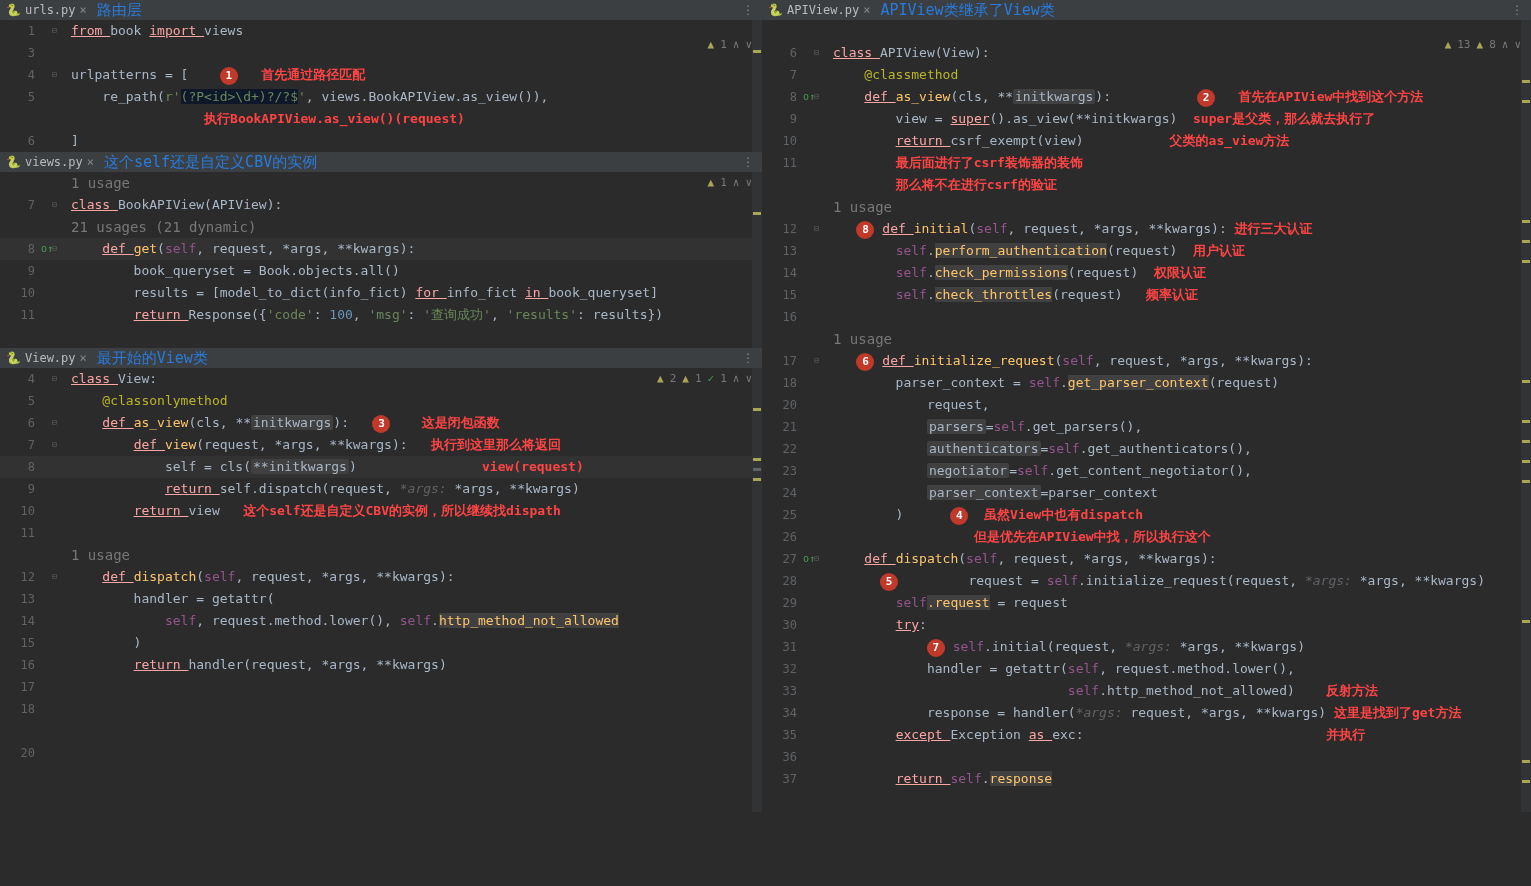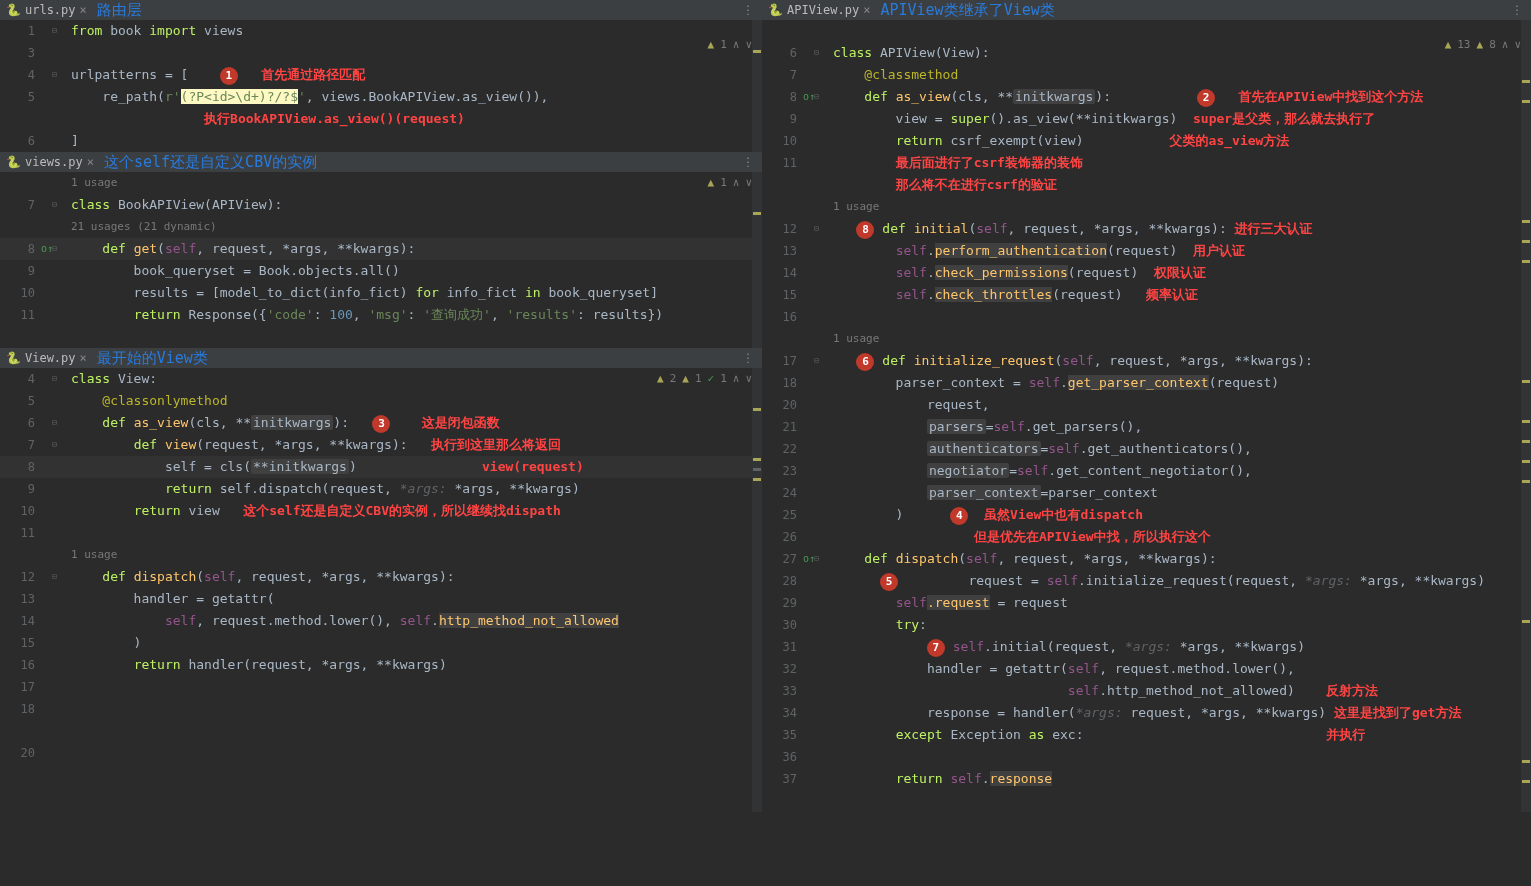--- a/index.html
+++ b/index.html
@@ -13,31 +13,31 @@
 .tab-bar .close-x { margin-left: 4px; color: #888; }
 .tab-bar .title-ann { color: #287bde; font-weight: normal; font-size: 15px; margin-left: 10px; }
 .tab-bar .dots-icon { position: absolute; right: 8px; color: #888; }
 .editor-area { background: #2b2b2b; position: relative; flex-shrink: 0; }
 .line { display: flex; align-items: flex-start; min-height: 22px; line-height: 22px; position: relative; }
 .line.hl { background: #323232; }
 .gutter { width: 55px; text-align: right; color: #606366; padding-right: 20px; flex-shrink: 0; font-size: 12px; user-select: none; position: relative; }
 .fold-col { width: 8px; flex-shrink: 0; position: relative; }
 .fold-mark { position: absolute; color: #606366; font-size: 8px; left: -3px; }
 .code { white-space: pre; padding-left: 8px; }
-.kw { color: #bef264; }
+.kw { color: #fca5a5; text-decoration: underline; }
 .def { color: #ffc66d; }
 .str { color: #6a8759; }
 .num { color: #6897bb; }
 .self { color: #94558d; }
 .decorator { color: #bbb529; }
-.regex-hl { color: #6a8759; background: #fef9c3; }
+.regex-hl { color: #6a8759; background: #0f172a; }
 .param-bg { background: #404040; border-radius: 2px; padding: 0 2px; }
 .attr-hl { color: #ffc66d; background: #404040; }
 .hint { color: #606366; font-style: italic; }
-.usage { color: #787878; font-size: 11px; padding-left: 8px; }
+.usage { color: #787878; font-size: 14px; padding-left: 8px; }
 .red-ann { color: #ff4444; font-weight: bold; }
 .badge { display: inline-flex; align-items: center; justify-content: center; width: 18px; height: 18px; border-radius: 9px; background: #c0392b; color: #fff; font-size: 11px; font-weight: bold; }
 .gutter-override { color: #499c54; position: absolute; right: 2px; font-size: 10px; }
 .status-bar { position: absolute; right: 10px; display: flex; align-items: center; gap: 6px; font-size: 11px; color: #787878; z-index: 2; }
 .status-bar .warn-icon { color: #a9a557; }
 .status-bar .chk-icon { color: #499c54; }
 .status-bar .chevron { color: #787878; font-size: 11px; }
 .right-marker-bar { position: absolute; right: 0; top: 0; width: 10px; height: 100%; background: #313335; }
 .marker { position: absolute; width: 8px; height: 3px; right: 1px; }
 .marker.warn { background: #a9a557; }

